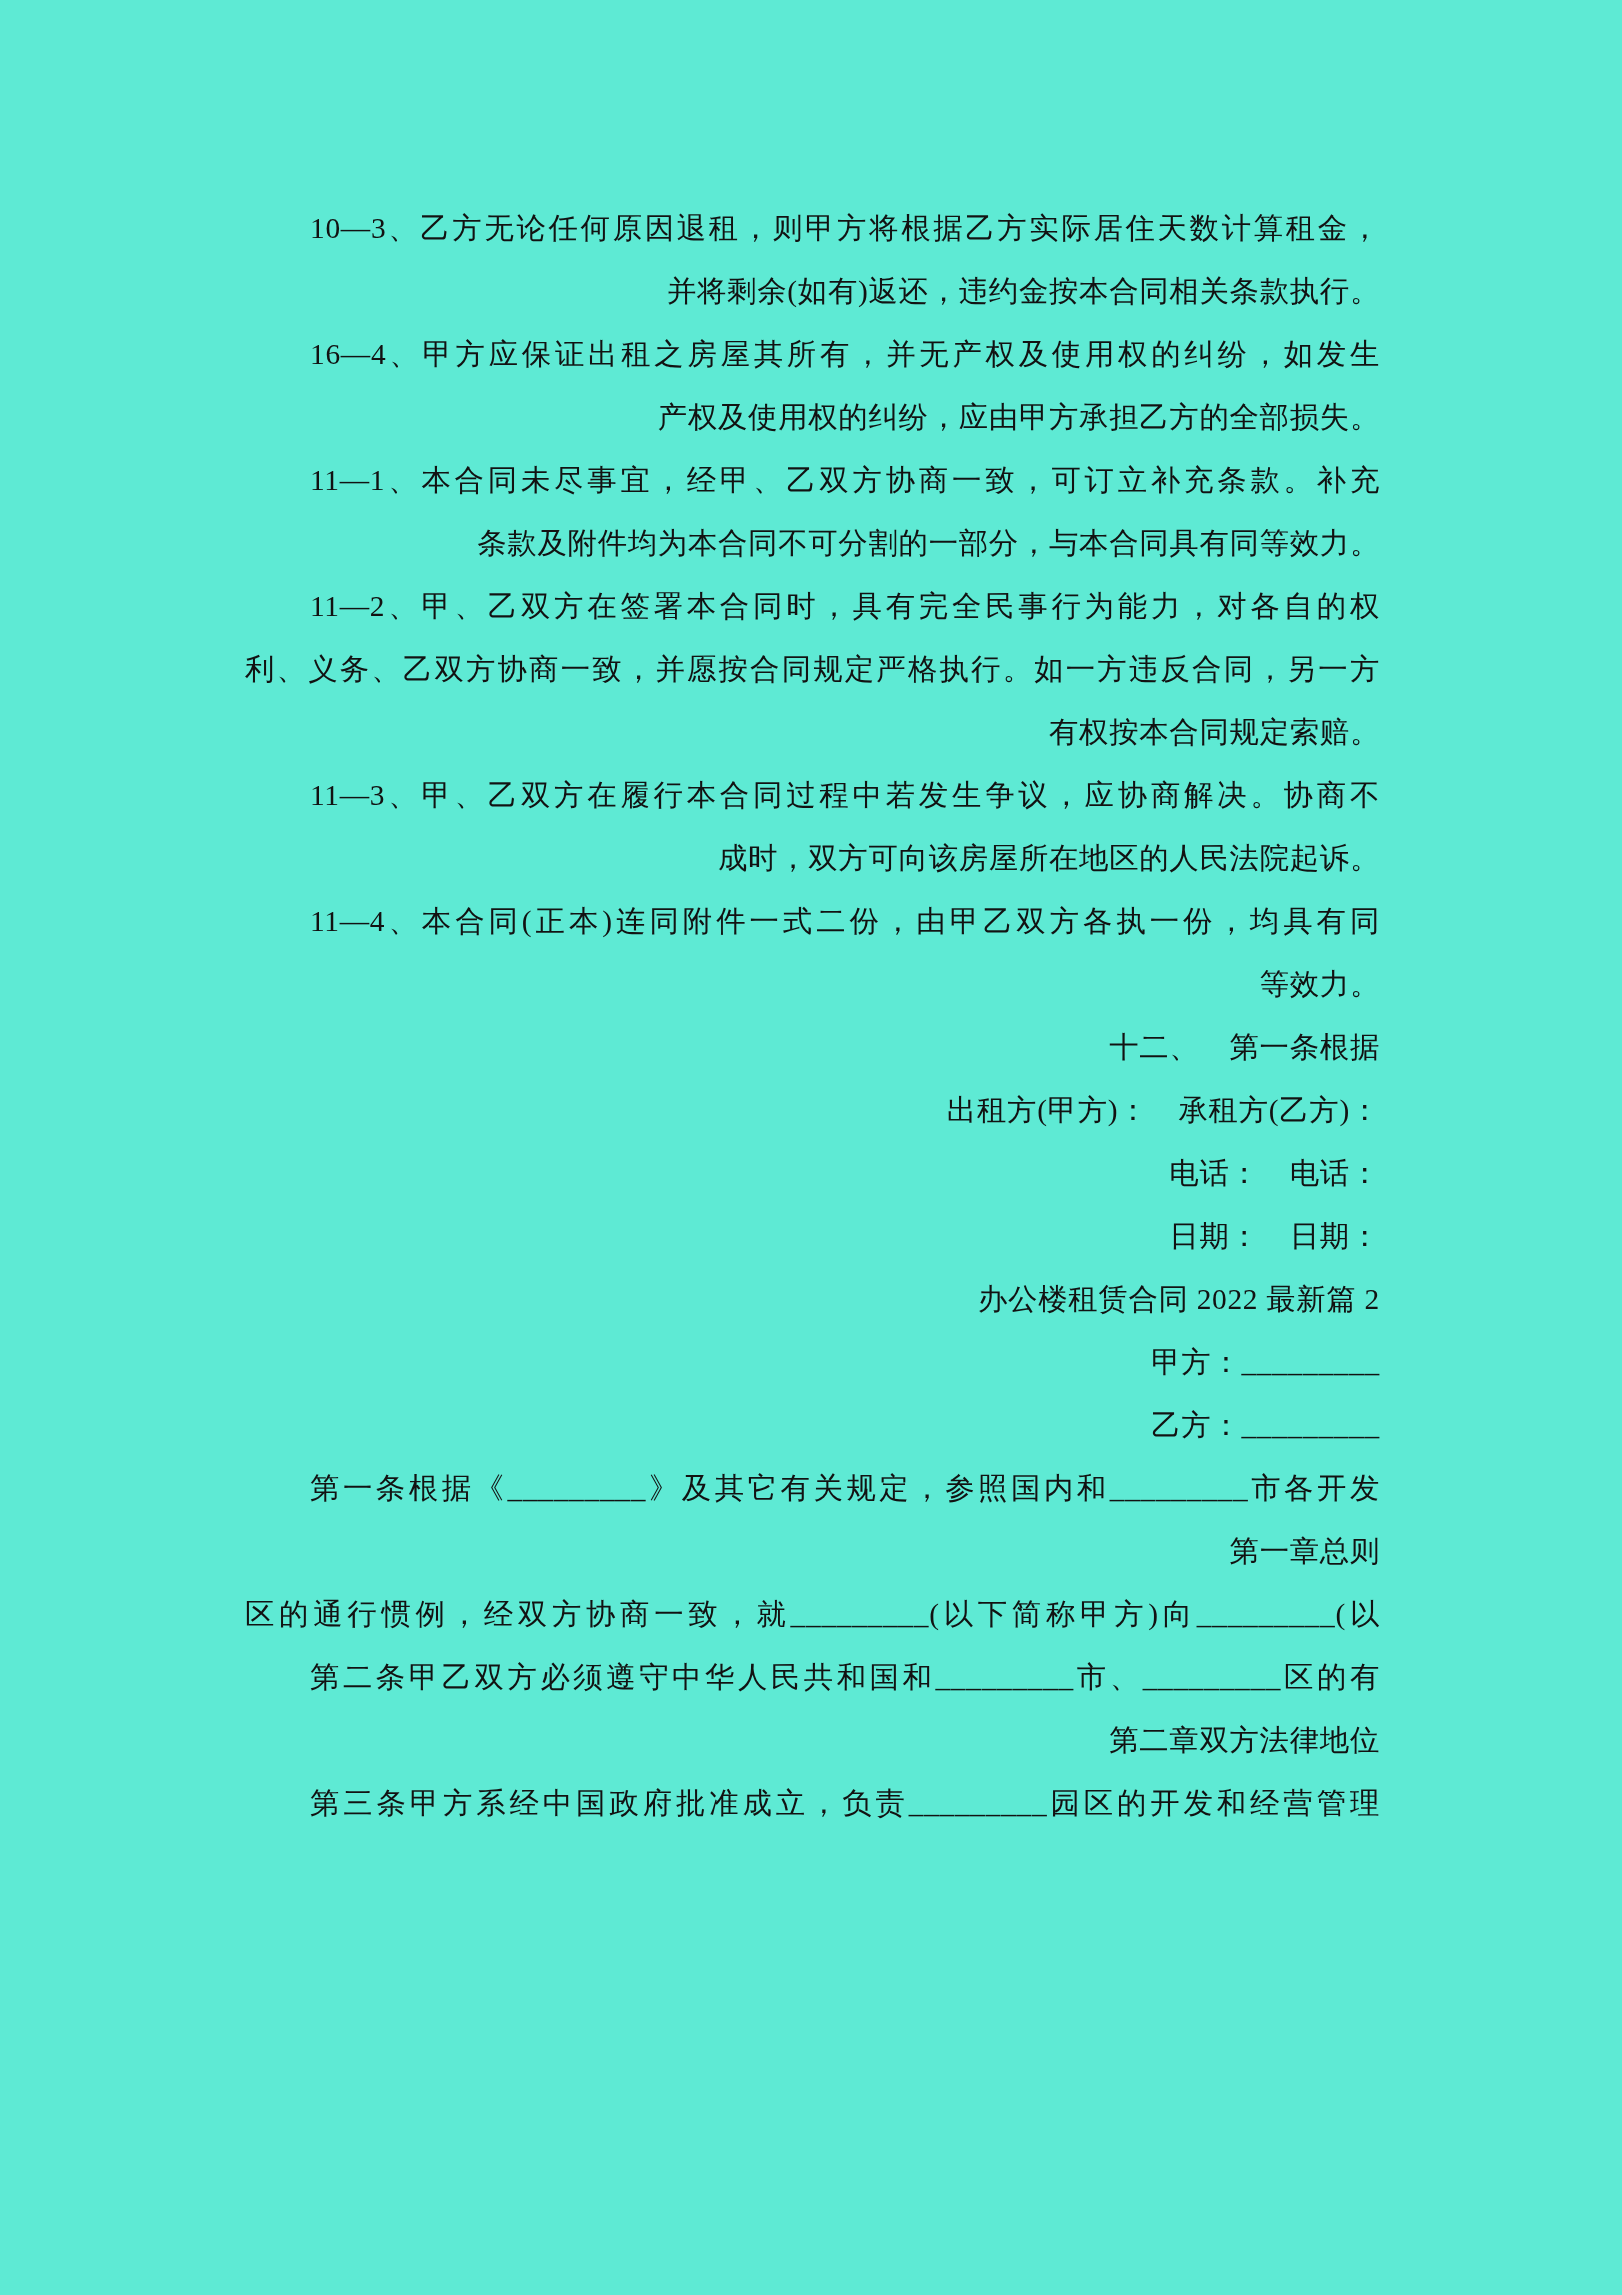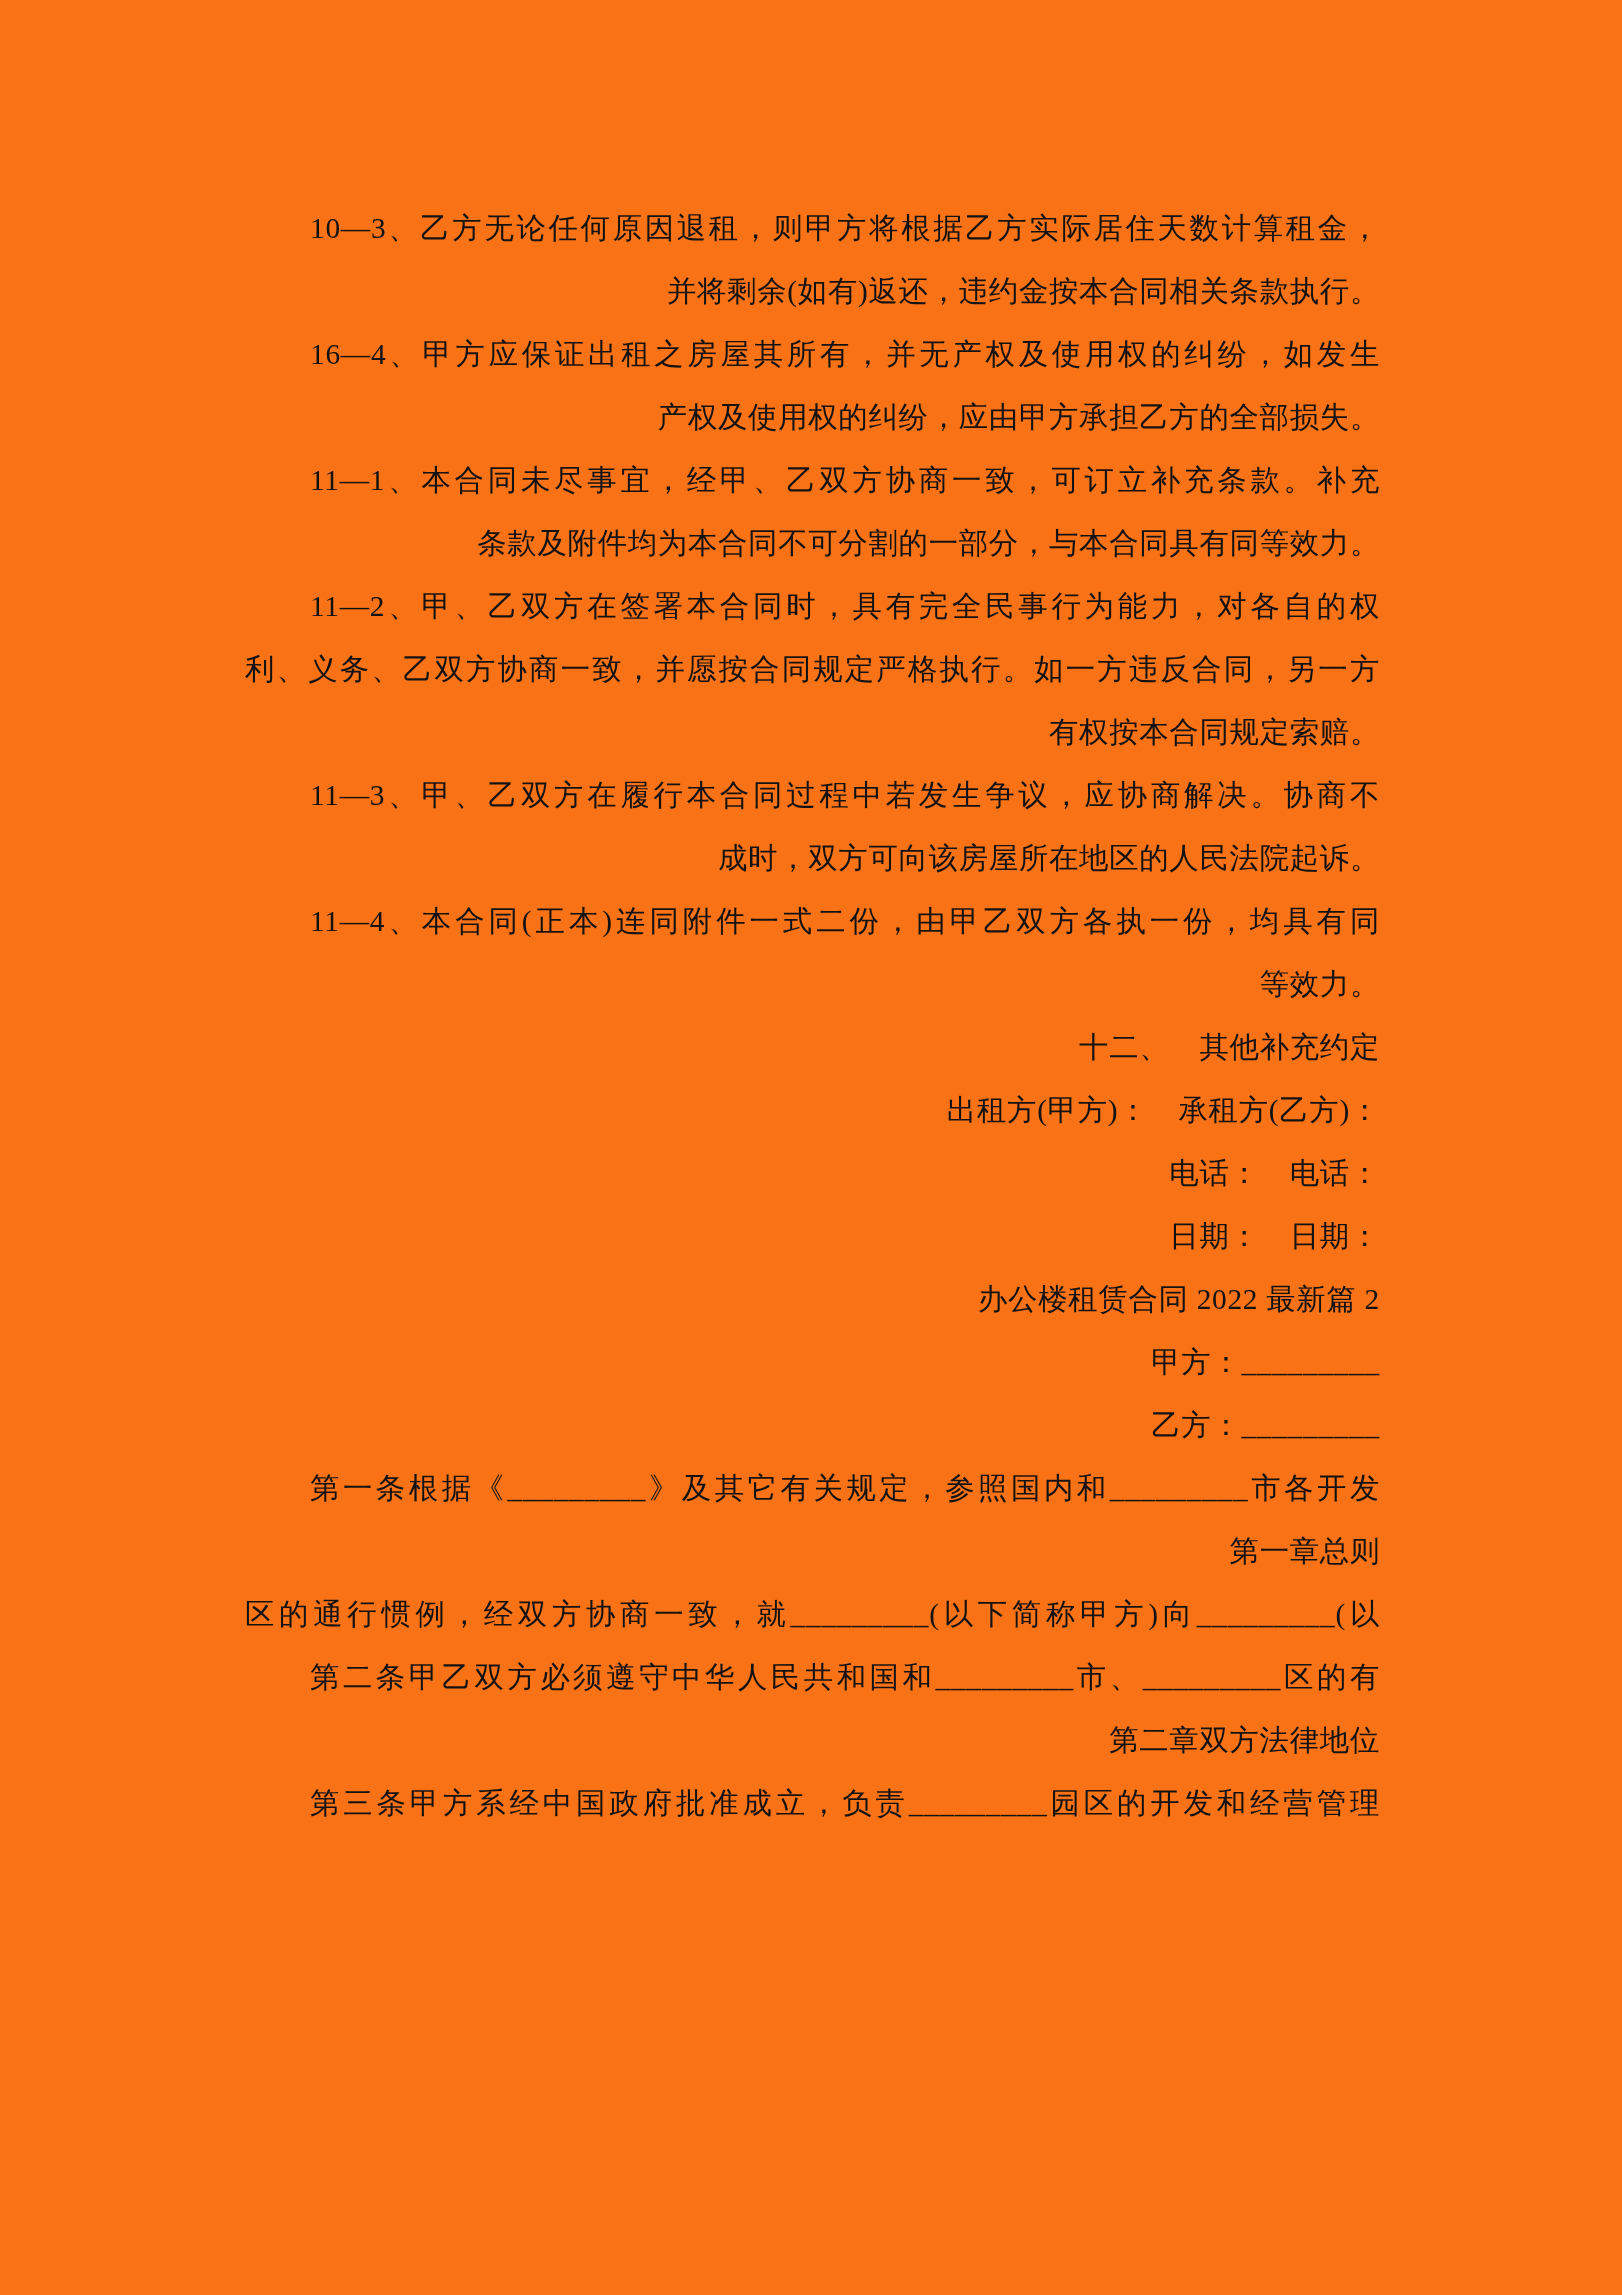--- a/index.html
+++ b/index.html
@@ -36,36 +36,36 @@
     text-indent: 65px;
   }
   .line.j {
     text-align: justify;
     text-align-last: justify;
   }
 </style>
 </head>
 <body style="background: rgb(255, 255, 255);">
 
-<div class="page" style="background: #f97316; color: rgb(18, 18, 18);">
+<div class="page" style="background: #5eead4; color: rgb(18, 18, 18);">
   <div class="text-block" id="text-block">
       <div class="line indent j">10—3、乙方无论任何原因退租，则甲方将根据乙方实际居住天数计算租金，</div>
       <div class="line">并将剩余(如有)返还，违约金按本合同相关条款执行。</div>
       <div class="line indent j">16—4、甲方应保证出租之房屋其所有，并无产权及使用权的纠纷，如发生</div>
       <div class="line">产权及使用权的纠纷，应由甲方承担乙方的全部损失。</div>
       <div class="line indent j">11—1、本合同未尽事宜，经甲、乙双方协商一致，可订立补充条款。补充</div>
       <div class="line">条款及附件均为本合同不可分割的一部分，与本合同具有同等效力。</div>
       <div class="line indent j">11—2、甲、乙双方在签署本合同时，具有完全民事行为能力，对各自的权</div>
       <div class="line j">利、义务、乙双方协商一致，并愿按合同规定严格执行。如一方违反合同，另一方</div>
       <div class="line">有权按本合同规定索赔。</div>
       <div class="line indent j">11—3、甲、乙双方在履行本合同过程中若发生争议，应协商解决。协商不</div>
       <div class="line">成时，双方可向该房屋所在地区的人民法院起诉。</div>
       <div class="line indent j">11—4、本合同(正本)连同附件一式二份，由甲乙双方各执一份，均具有同</div>
       <div class="line">等效力。</div>
-      <div class="line indent">十二、　其他补充约定</div>
+      <div class="line indent">十二、　第一条根据</div>
       <div class="line indent">出租方(甲方)：　承租方(乙方)：</div>
       <div class="line indent">电话：　电话：</div>
       <div class="line indent">日期：　日期：</div>
       <div class="line indent">办公楼租赁合同 2022 最新篇 2</div>
       <div class="line indent">甲方：_________</div>
       <div class="line indent">乙方：_________</div>
       <div class="line indent j">第一条根据《_________》及其它有关规定，参照国内和_________市各开发</div>
       <div class="line indent">第一章总则</div>
       <div class="line j">区的通行惯例，经双方协商一致，就_________(以下简称甲方)向_________(以</div>
       <div class="line indent j">第二条甲乙双方必须遵守中华人民共和国和_________市、_________区的有</div>

